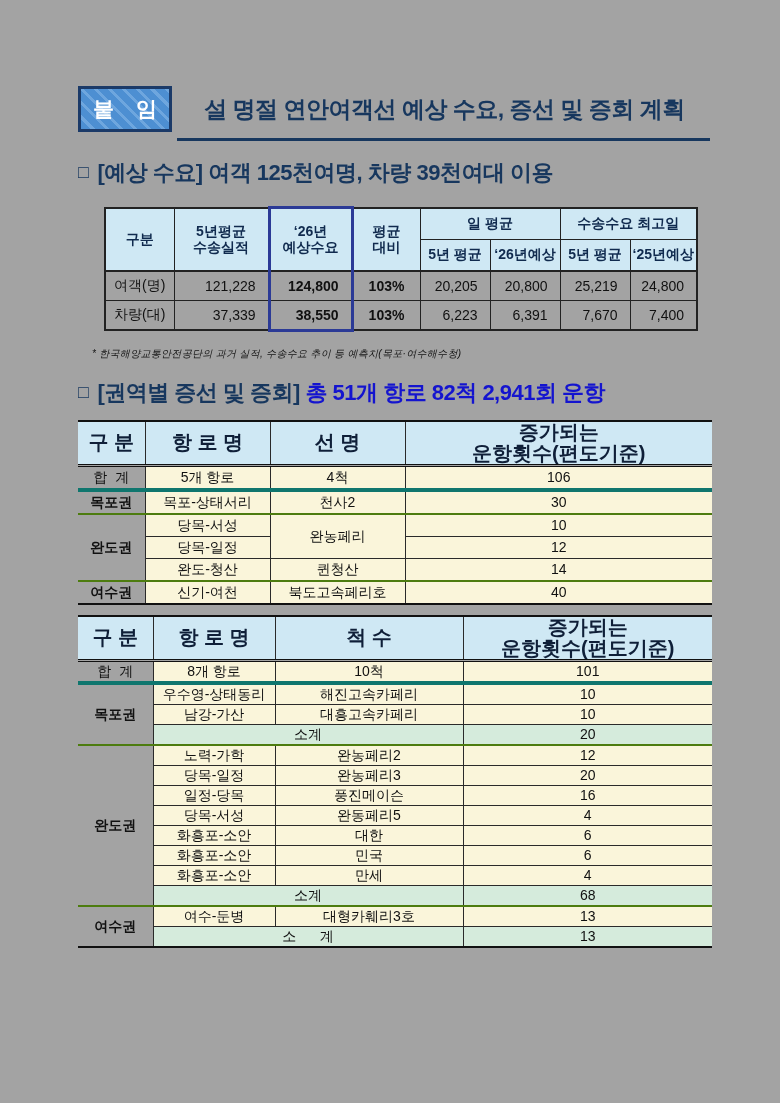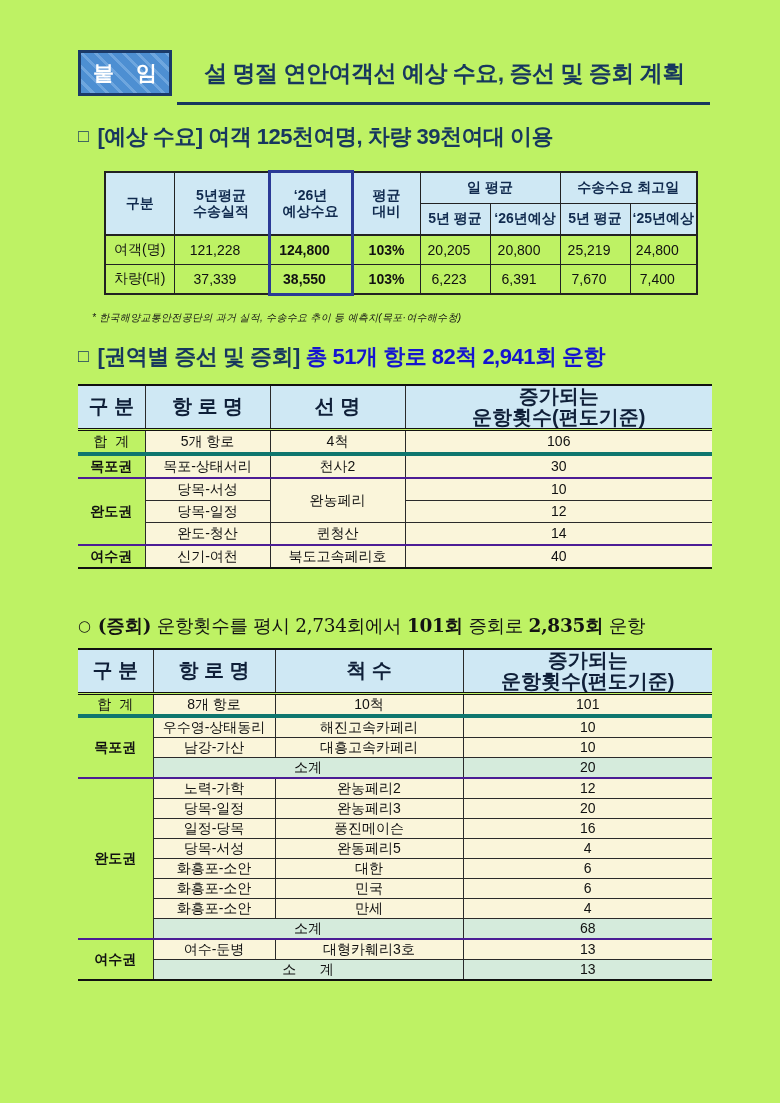--- a/index.html
+++ b/index.html
@@ -1,17 +1,17 @@
 <!DOCTYPE html>
 <html><head>
 <meta charset="utf-8">
 <style>
   html,body{margin:0;padding:0;background:#fff;}
   body{width:780px;height:1103px;font-family:"Liberation Sans",sans-serif;color:#111;overflow:hidden;}
-  .page{box-sizing:border-box;width:780px;height:1103px;padding:50px 70px 0 78px;background:#bef264;}
+  .page{box-sizing:border-box;width:780px;height:1103px;padding:86px 70px 0 78px;background:#a3a3a3;}
 
   
   .title-row{display:flex;align-items:flex-start;}
   .badge{box-sizing:border-box;flex:none;width:94px;height:46px;border:3px solid #1b3a68;
          background:repeating-linear-gradient(45deg,#4d8fd2 0 7px,#6ea6de 7px 10px);
          color:#fff;font-weight:bold;font-size:21px;display:flex;align-items:center;justify-content:center;
          letter-spacing:8px;text-indent:8px;}
   .title-box{flex:1;margin-left:5px;border-bottom:3px solid #17375e;padding:8px 0 13px 2px;
              text-align:center;font-size:23px;font-weight:bold;color:#17375e;letter-spacing:-0.5px;white-space:nowrap;}
 
@@ -25,21 +25,21 @@
   td{overflow:hidden;white-space:nowrap;padding:0;}
   .pre{white-space:pre;}
 
   
   .t1{margin:18px 0 0 26px;width:592px;font-size:14px;border:2px solid #222;}
   .t1 td{border:1px solid #222;height:28px;text-align:center;}
   .t1 tr.h1 td{height:30px;}
   .t1 tr.h2 td{height:30px;}
   .t1 .hdr{background:#cfe8f4;font-weight:bold;line-height:1.15;color:#102a4e;}
   .t1 .hb{border-bottom:2px solid #222;}
-  .t1 .num{text-align:center;padding-right:12px;}
+  .t1 .num{text-align:right;padding-right:12px;}
   .t1 .b{font-weight:bold;}
   .t1 .hl{border-left:3px solid #2b3a96;border-right:3px solid #2b3a96;}
   .t1 .hlT{border-top:3px solid #2b3a96;}
   .t1 .hlB{border-bottom:3px solid #2b3a96;}
 
   
   .note{margin:15px 0 0 14px;font-family:Liberation Sans, sans-serif;font-style:italic;font-size:10px;color:#151515;letter-spacing:0.3px;white-space:nowrap;}
 
   
   .sub{font-family:"DejaVu Serif",serif;font-size:18.5px;color:#131313;white-space:nowrap;letter-spacing:-0.3px;}
@@ -53,21 +53,21 @@
   .t2,.t3{width:634px;border-top:2.5px solid #111;border-bottom:2.5px solid #111;font-size:14px;}
   .t2{margin-top:12px;}
   .t3{margin-top:10px;}
   .t2 td,.t3 td{border:1px solid #2a2a2a;text-align:center;height:21px;line-height:1.05;}
   .t3 td{height:19px;}
   .t2 td:last-child,.t3 td:last-child{border-right:none;}
   .noL{border-left:none !important;}
   .t2 tr.head td,.t3 tr.head td{height:40px;background:#cfe8f4;font-weight:bold;font-size:20px;border-bottom:3px double #111;color:#0f1f38;}
   .twolines{line-height:1.08;font-size:13.5px;}
   tr.total td{font-weight:normal;border-bottom:4px solid #0f766e;}
-  tr.grp td{border-top:2px solid #4c1d95;}
+  tr.grp td{border-top:2px solid #4d7c0f;}
   .yl{background:#faf5da;}
   .gr{background:#d5ebdc;margin-top:32px;}
   .reg{font-weight:bold;}
 </style>
 </head>
 <body>
 
 <div class="page">
 
   <div class="title-row">
@@ -178,23 +178,20 @@
     </tr>
     <tr class="grp">
       <td class="noL reg">여수권</td>
       <td class="yl">신기-여천</td>
       <td class="yl">북도고속페리호</td>
       <td class="yl">40</td>
     </tr>
   </tbody>
     </table>
 
-  <div class="sub sub2">
-    <span class="circ">○</span><span class="b">(증회)</span><span> 운항횟수를 평시 2,734회에서 </span><span class="b">101회</span><span> 증회로 </span><span class="b">2,835회</span><span> 운항</span>
-  </div>
 
   <table class="t3">
     <colgroup>
         <col style="width:75px">
         <col style="width:122px">
         <col style="width:188px">
         <col style="width:249px">
       </colgroup>
     <tbody>
         <tr class="head">

